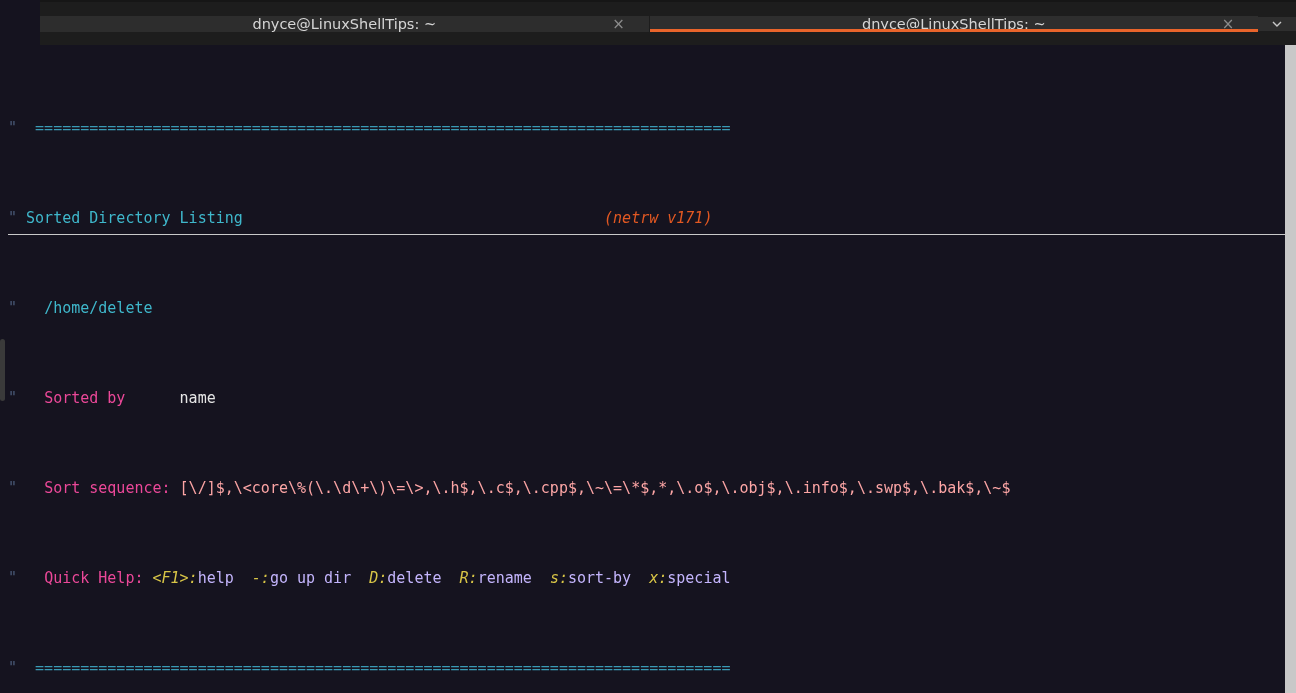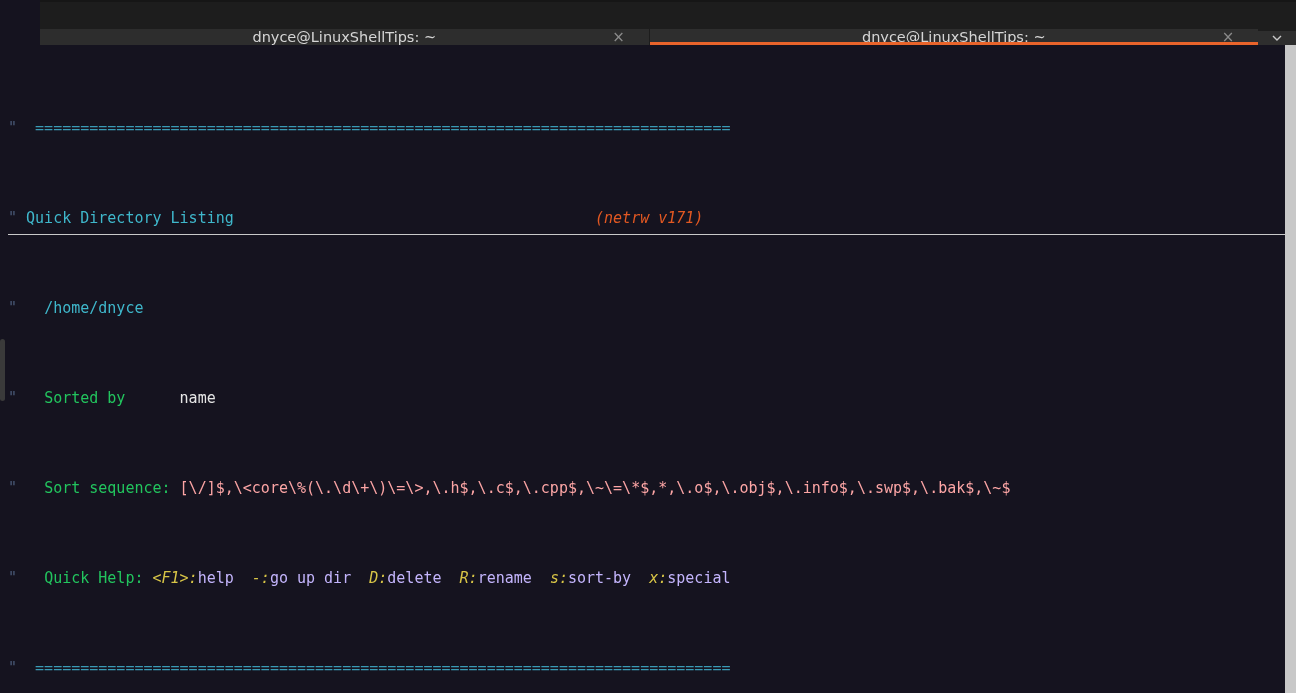--- a/index.html
+++ b/index.html
@@ -13,21 +13,21 @@
     overflow: hidden;
     font-family: "DejaVu Sans Mono", "Liberation Mono", monospace;
   }
 
   
   #tabbar {
     position: relative;
     height: 45px;
     background: #1d1d1d;
     display: flex;
-    align-items: flex-end;
+    align-items: center;
     box-sizing: border-box;
     border-top: 2px solid #161616;
     margin-left: 40px;
   }
   .tab {
     position: relative;
     flex: 1 1 0;
     display: flex;
     align-items: center;
     justify-content: center;
@@ -89,21 +89,21 @@
     white-space: pre;
   }
   .row { height: 18px; white-space: pre; }
 
   
   .c-quote   { color: #4a5a78; }
   .c-sep     { color: #3a9bb5; }
   .c-title   { color: #3fb8cc; }
   .c-version { color: #e25822; font-style: italic; }
   .c-path    { color: #3fb8cc; }
-  .c-label   { color: #22c55e; }
+  .c-label   { color: #ec4899; }
   .c-value   { color: #e5e5e5; }
   .c-regex   { color: #fca5a5; }
   .c-key     { color: #d8c547; font-style: italic; }
   .c-help    { color: #c4b5fd; }
 
   
   #hrule {
     position: absolute;
     left: 8px;
     right: 11px;
@@ -169,24 +169,24 @@
 </div>
 
 <div id="terminal">
 
   <div id="term-inner">
 
     
     <div class="row"><span class="c-quote">"</span><span class="c-sep">  </span><span class="c-sep">=============================================================================</span></div>
 
     
-    <div class="row"><span class="c-quote">"</span><span> </span><span class="c-title">Quick Directory Listing</span><span id="pad-version">                                        </span><span class="c-version">(netrw v171)</span></div>
-
-    
-    <div class="row"><span class="c-quote">"</span><span>   </span><span class="c-path">/home/dnyce</span></div>
+    <div class="row"><span class="c-quote">"</span><span> </span><span class="c-title">Sorted Directory Listing</span><span id="pad-version">                                        </span><span class="c-version">(netrw v171)</span></div>
+
+    
+    <div class="row"><span class="c-quote">"</span><span>   </span><span class="c-path">/home/delete</span></div>
 
     
     <div class="row"><span class="c-quote">"</span><span>   </span><span class="c-label">Sorted by</span><span>      </span><span class="c-value">name</span></div>
 
     
     <div class="row"><span class="c-quote">"</span><span>   </span><span class="c-label">Sort sequence:</span><span> </span><span class="c-regex">[\/]$,\&lt;core\%(\.\d\+\)\=\&gt;,\.h$,\.c$,\.cpp$,\~\=\*$,*,\.o$,\.obj$,\.info$,\.swp$,\.bak$,\~$</span></div>
 
     
     <div class="row"><span class="c-quote">"</span><span>   </span><span class="c-label">Quick Help:</span><span> </span><span id="quickhelp-items"><span class="c-key">&lt;F1&gt;:</span><span class="c-help">help</span>  <span class="c-key">-:</span><span class="c-help">go up dir</span>  <span class="c-key">D:</span><span class="c-help">delete</span>  <span class="c-key">R:</span><span class="c-help">rename</span>  <span class="c-key">s:</span><span class="c-help">sort-by</span>  <span class="c-key">x:</span><span class="c-help">special</span></span></div>
 

